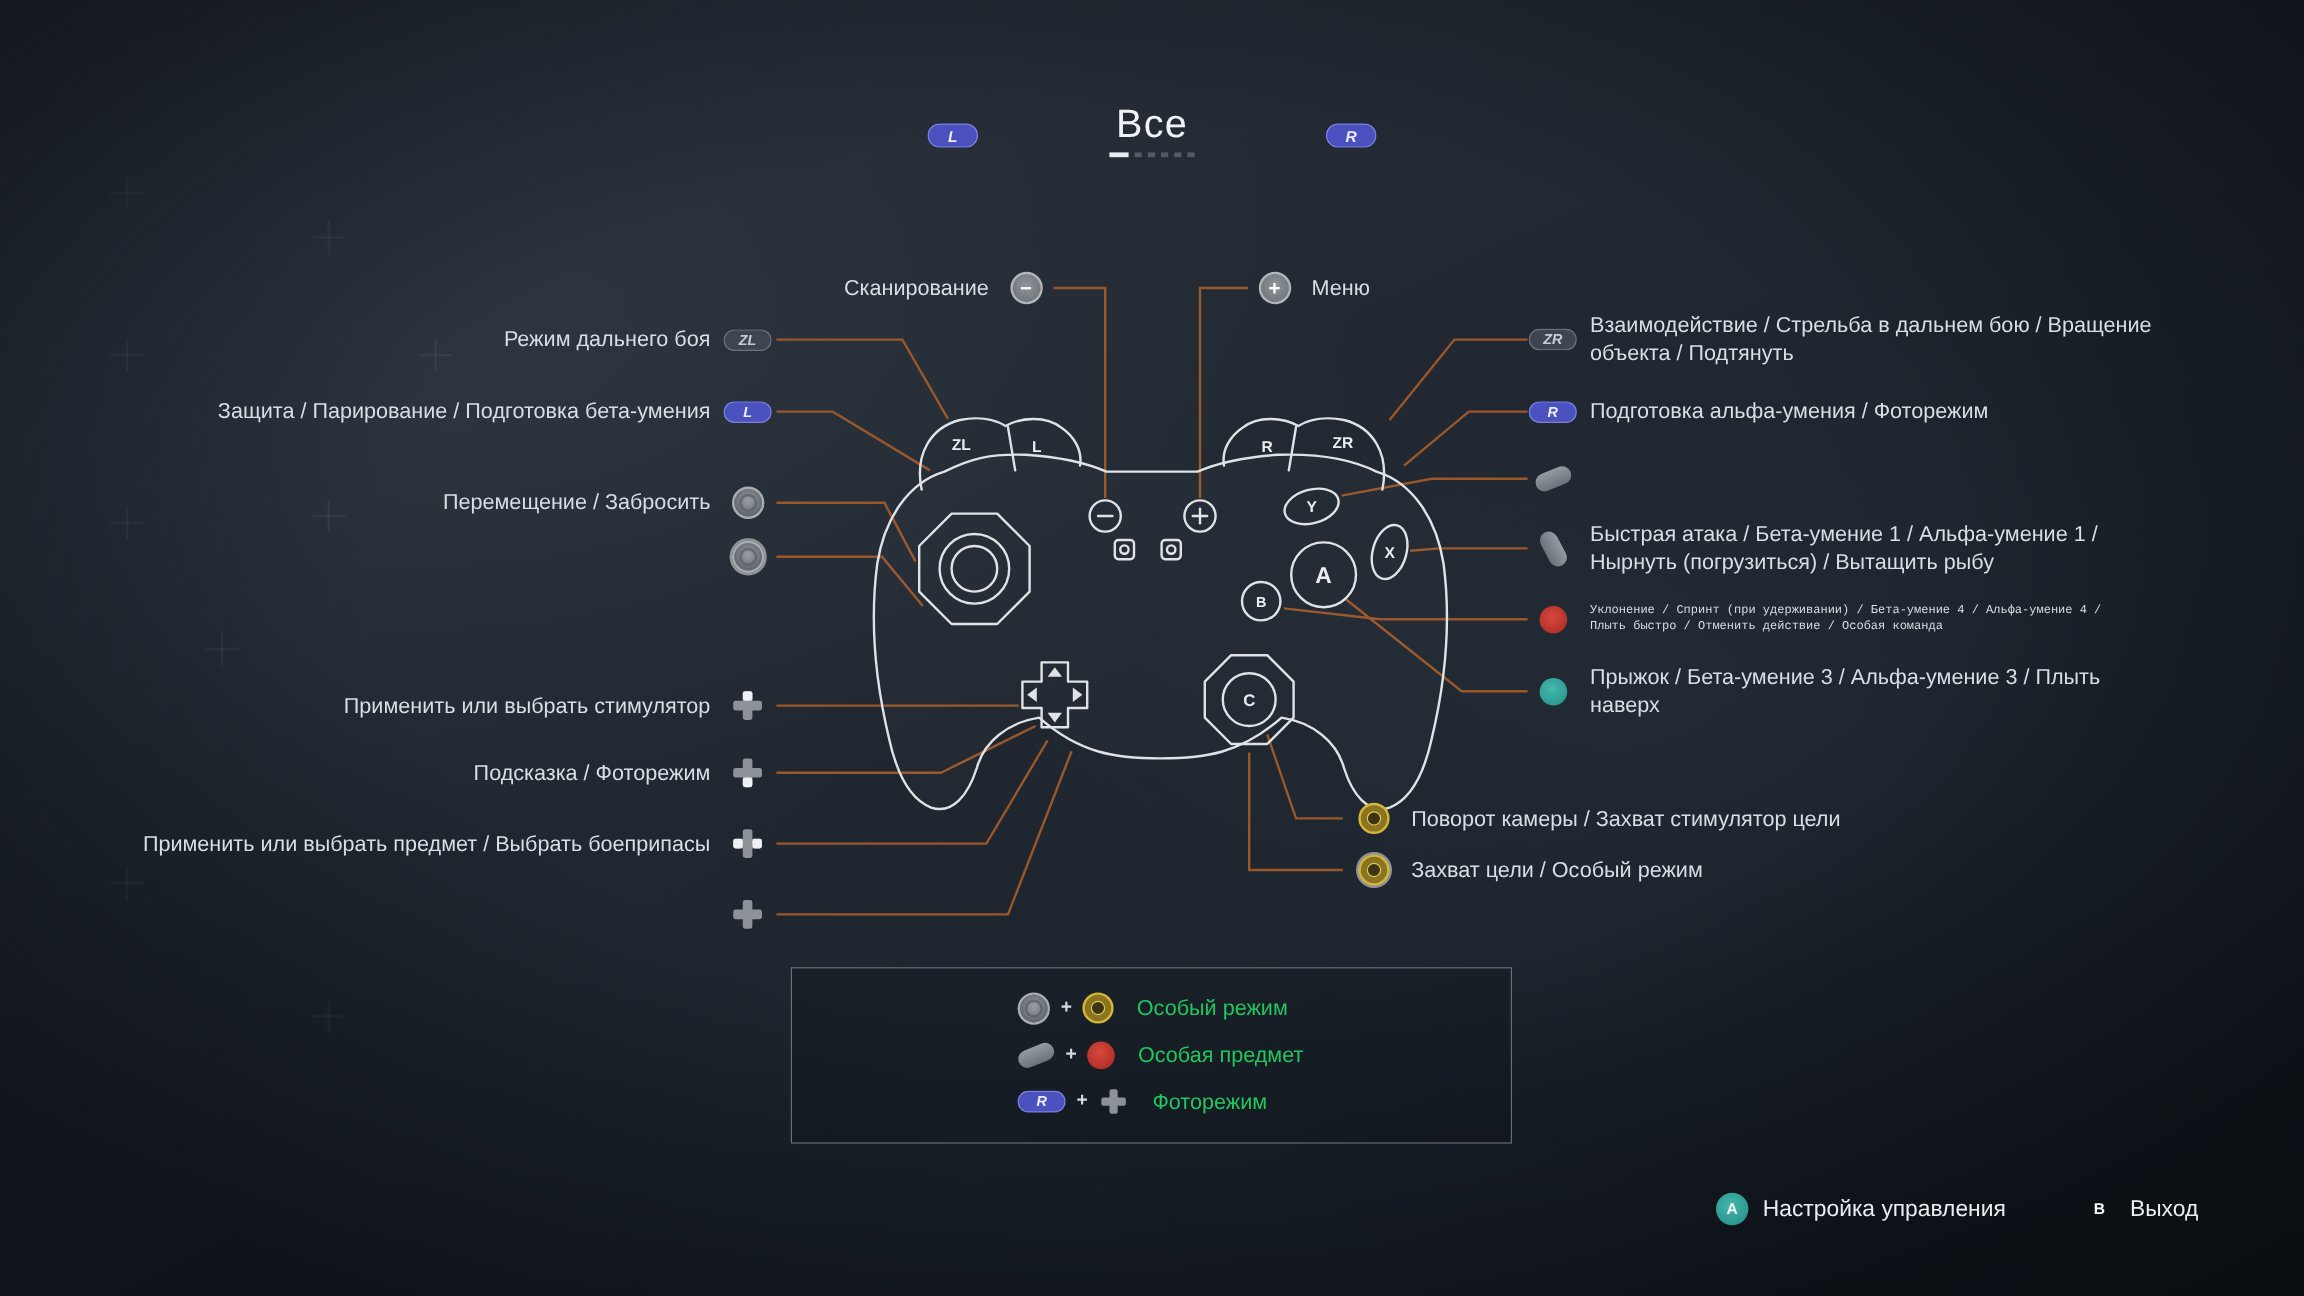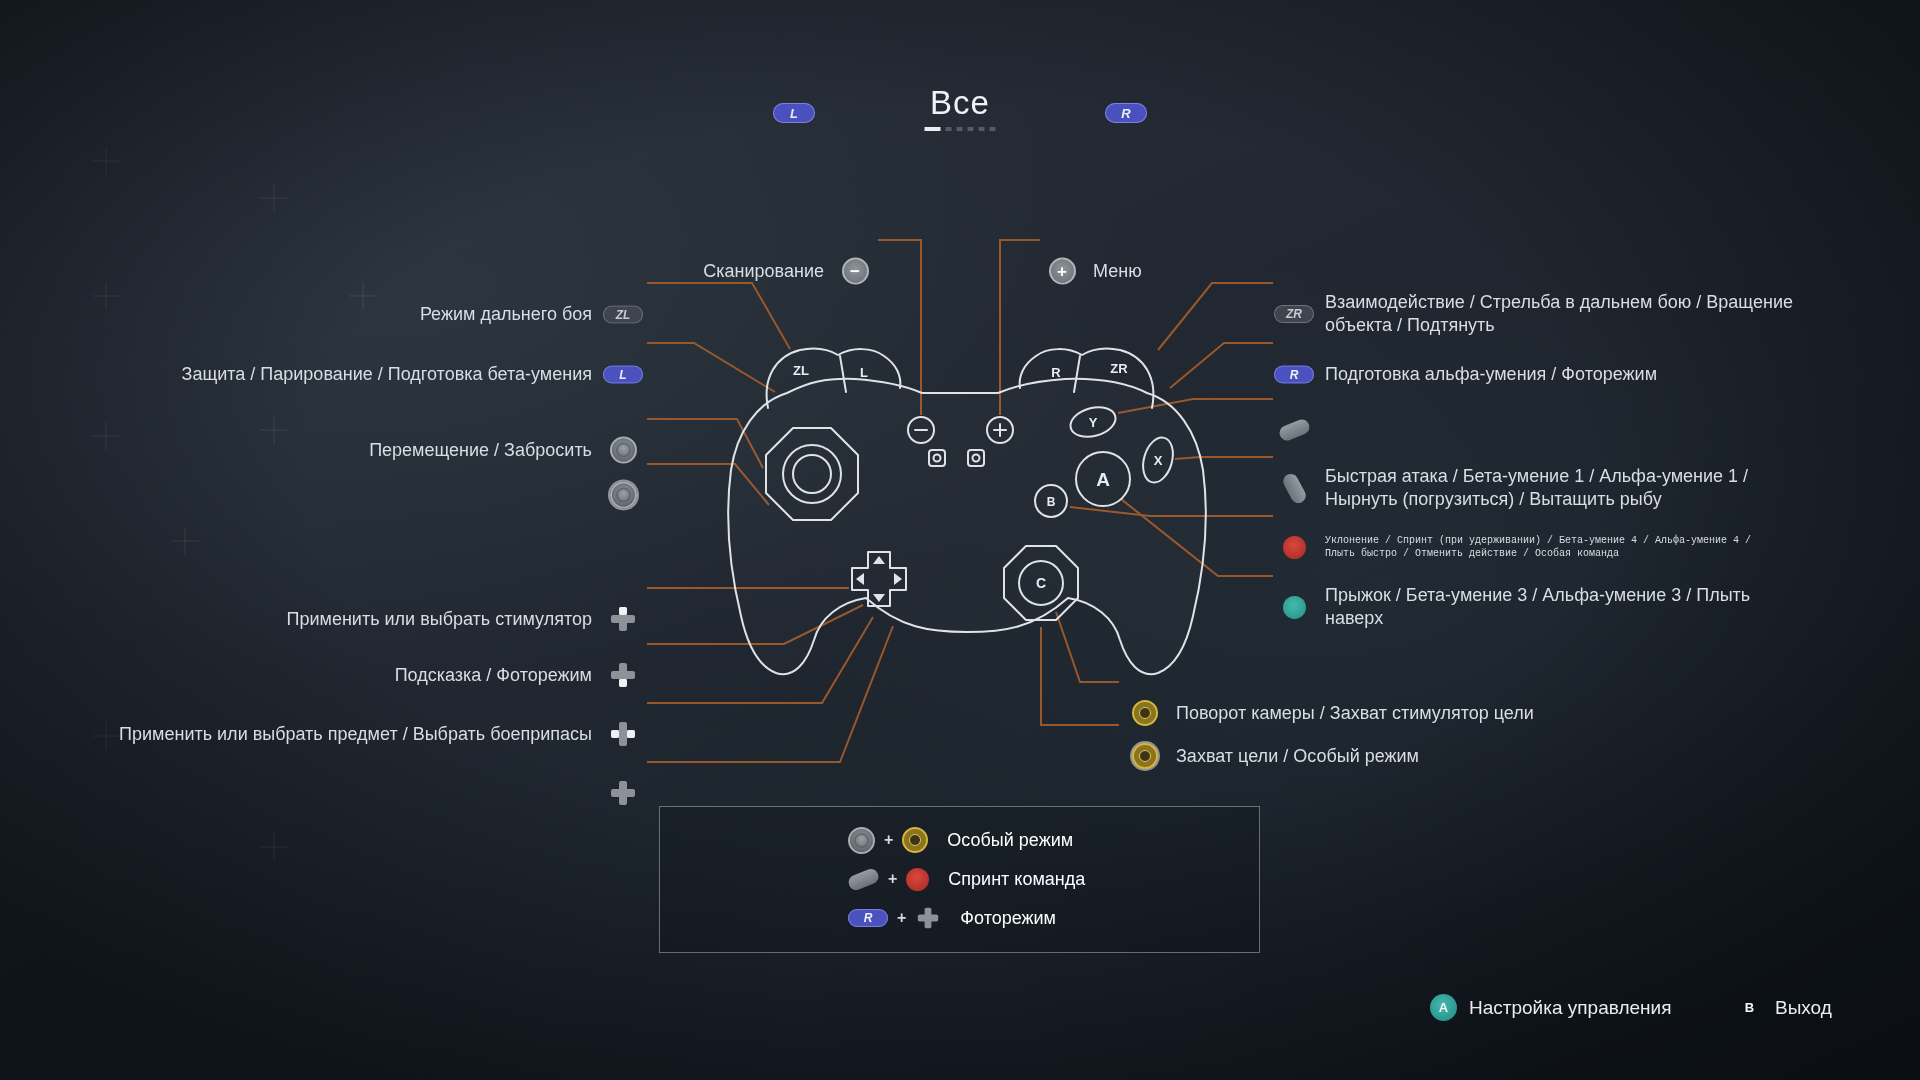--- a/index.html
+++ b/index.html
@@ -16,21 +16,21 @@
   .bgcross::before{content:"";position:absolute;left:13px;top:0;width:2px;height:28px;background:rgba(255,255,255,.05);}
   .bgcross::after{content:"";position:absolute;top:13px;left:0;width:28px;height:2px;background:rgba(255,255,255,.05);}
   svg.overlay{position:absolute;left:0;top:0;width:1920px;height:1080px;z-index:2;}
   .title{position:absolute;top:84px;left:50%;transform:translateX(-50%);font-size:33px;font-weight:normal;color:#f0f3f6;letter-spacing:1px;z-index:3;}
   .dots{position:absolute;top:127px;left:50%;transform:translateX(-50%);display:flex;gap:5px;align-items:center;z-index:3;}
   .dot{width:6px;height:4px;background:#545b63;}
   .dot.active{width:16px;background:#e9edf1;}
   .hdr-badge{position:absolute;top:103px;width:42px;height:20px;border-radius:10px;background:#4a51bf;
     box-shadow:inset 0 0 0 1px #7d83da;display:flex;align-items:center;justify-content:center;
     font-style:italic;font-weight:bold;font-size:13px;color:#e9ebf7;z-index:3;}
-  .row{position:absolute;display:flex;align-items:center;gap:9px;transform:translateY(-50%);z-index:3;margin-top:31px;}
+  .row{position:absolute;display:flex;align-items:center;gap:9px;transform:translateY(-50%);z-index:3;}
   .row .lbl{font-size:18px;color:#d9dee4;white-space:nowrap;}
   .row.left .lbl{text-align:right;}
   .row .lbl.wrap{white-space:normal;line-height:1.28;}
   .row .lbl.small{font-size:10px;line-height:1.3;font-family:Liberation Mono, monospace;}
   .w500{width:500px}.w470{width:470px}.w460{width:460px}
   .islot{width:44px;flex:0 0 44px;display:flex;align-items:center;justify-content:center;}
   .minusplus{width:27px;height:27px;border-radius:50%;background:radial-gradient(circle at 50% 42%,#8f959b,#686d73);
     border:2px solid #b0b5ba;color:#fff;display:flex;align-items:center;justify-content:center;
     font-weight:bold;font-size:17px;line-height:1;}
   .pill{display:flex;align-items:center;justify-content:center;border-radius:9px;font-style:italic;font-weight:bold;font-size:12px;}
@@ -55,21 +55,21 @@
   .facepill{width:31px;height:15px;border-radius:8px;background:linear-gradient(180deg,#959ba3,#6c727a);}
   .facepill.tilt-y{transform:rotate(-22deg);}
   .facepill.tilt-x{transform:rotate(62deg);}
   .btn-circle{width:23px;height:23px;border-radius:50%;flex:0 0 23px;}
   .btn-circle.red{background:radial-gradient(circle at 45% 40%,#d84840,#a52820);}
   .btn-circle.teal{background:radial-gradient(circle at 45% 40%,#46b8ae,#238f86);}
   .combo-box{position:absolute;left:659px;top:806px;width:601px;height:147px;z-index:3;
     border:1px solid rgba(185,192,199,.5);background:rgba(10,14,18,.22);}
   .combo-row{position:absolute;left:188px;display:flex;align-items:center;gap:9px;height:30px;}
   .combo-row .plus{font-size:16px;font-weight:bold;color:#d6dade;}
-  .combo-row .lbl{font-size:18px;color:#ffffff;margin-left:10px;white-space:nowrap;}
+  .combo-row .lbl{font-size:18px;color:#22c55e;margin-left:10px;white-space:nowrap;}
   .footer-row{position:absolute;top:994px;display:flex;align-items:center;gap:12px;z-index:3;cursor:pointer;}
   .footer-row .lbl{font-size:19px;color:#e9edf1;white-space:nowrap;}
   .btn-big{width:27px;height:27px;border-radius:50%;display:flex;align-items:center;justify-content:center;
     font-weight:bold;font-size:13px;color:#f4f6f8;}
   .btn-big.teal{background:radial-gradient(circle at 45% 40%,#46b8ae,#1f8a81);}
   .btn-big.red{background:radial-gradient(circle at 45% 40%,#d84840,#9e2620;}
 </style>
 </head>
 <body>
 
@@ -280,21 +280,21 @@
   <div class="combo-row" style="top:18px">
     <span class="stick"></span>
     <span class="plus">+</span>
     <span class="cstick"></span>
     <span class="lbl">Особый режим</span>
   </div>
   <div class="combo-row" style="top:57px">
     <span class="facepill tilt-y"></span>
     <span class="plus">+</span>
     <span class="btn-circle red"></span>
-    <span class="lbl">Спринт команда</span>
+    <span class="lbl">Особая предмет</span>
   </div>
   <div class="combo-row" style="top:96px">
     <span class="pill blue">R</span>
     <span class="plus">+</span>
     <span class="dpad sm"></span>
     <span class="lbl">Фоторежим</span>
   </div>
 </div>
 
 <div class="footer-row" style="left:1430px">

